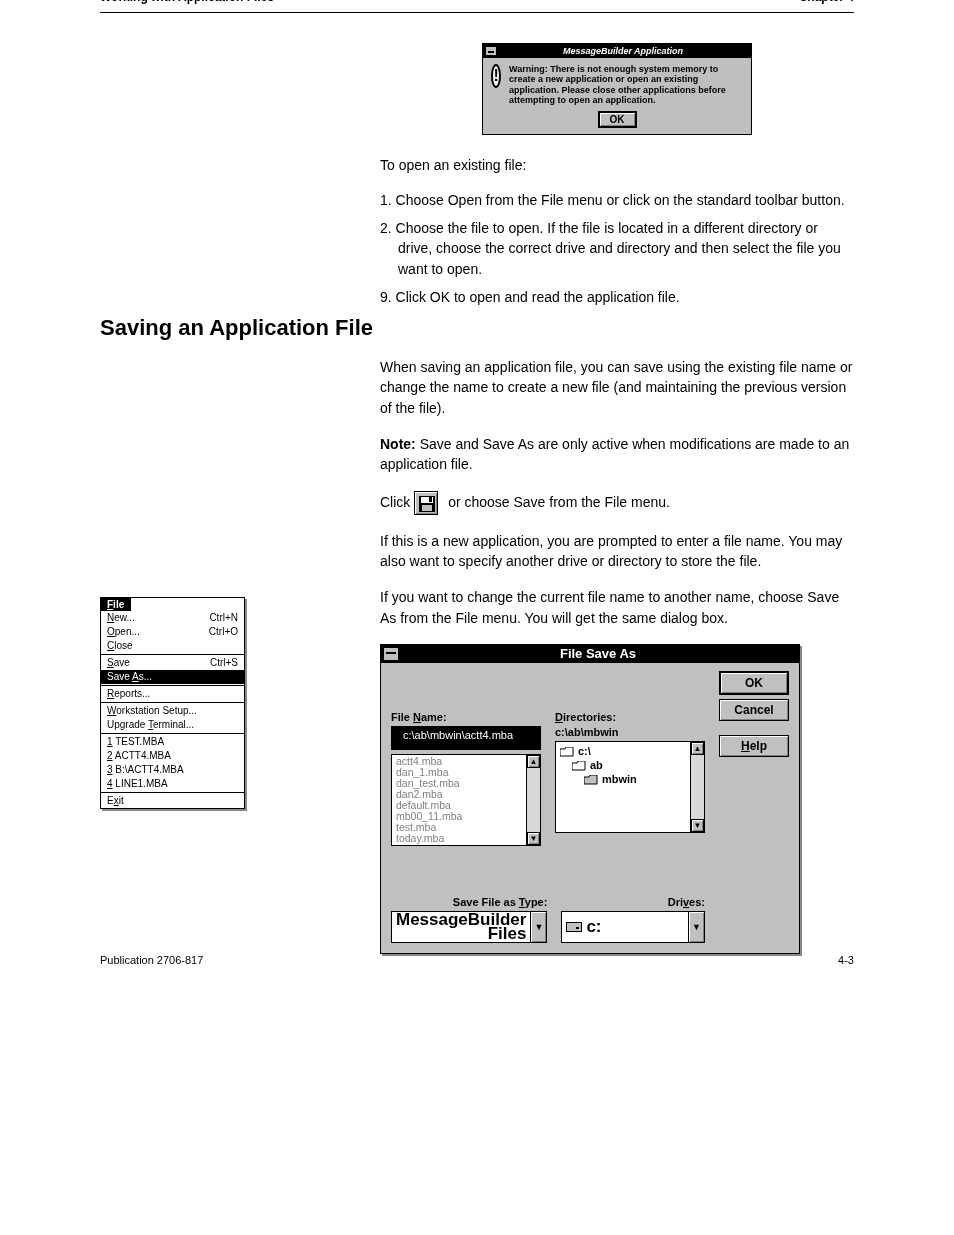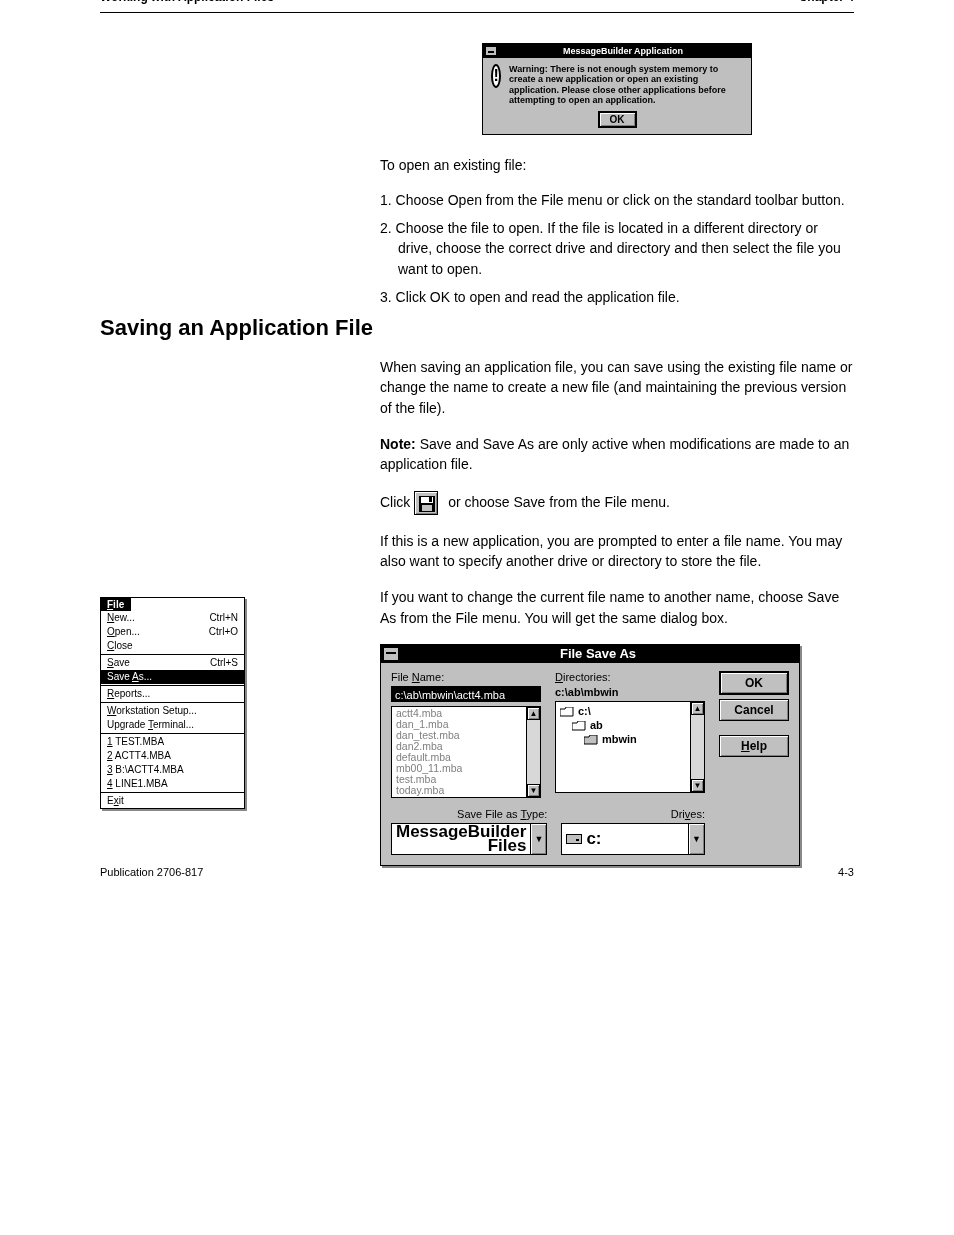--- a/index.html
+++ b/index.html
@@ -71,20 +71,21 @@
     font-size: 9px;
   }
   .warn-title {
     background: #000;
     color: #fff;
     font-weight: bold;
     display: flex;
     align-items: center;
     height: 14px;
     padding: 0 2px;
+    font-style: italic;
   }
   .sys-box {
     width: 12px; height: 10px; background:#c0c0c0;
     border:1px solid #000; display:inline-block;
     position: relative;
   }
   .sys-box::after{
     content:""; position:absolute; left:2px; right:2px; top:4px;
     border-top:2px solid #000;
   }
@@ -155,24 +156,24 @@
     background:#000; color:#fff; display:flex; align-items:center;
     height:18px; padding:0 2px;
   }
   .saveas .titlebar .sys-box{ width:16px;height:14px;}
   .saveas .title-text{ flex:1; text-align:center; font-weight:bold; font-size:13px;}
   .saveas-body {
     display:flex; padding:8px 10px 10px 10px; gap:14px;
   }
   .col { flex:1; }
   .col.buttons { flex:0 0 70px; display:flex; flex-direction:column; gap:4px;}
-  .field-label { font-weight:normal; margin-bottom:3px;}
+  .field-label { font-weight:bold; margin-bottom:3px;margin-top:40px;}
   .text-input {
-    background:#fff; border:1px solid #000; padding:1px 3px;
-    font-size:11px; height:16px; line-height:14px;
+    background:#fff; border:1px solid #000; padding:1px 11px;
+    font-size:11px; height:24px; line-height:14px;
     color:#fff; background:#000;
   }
   .listbox {
     background:#fff; border:1px solid #000; height:92px;
     display:flex; margin-top:4px;
   }
   .listbox .items{ flex:1; padding:1px 4px; color:#808080; font-size:10.5px; line-height:11px; overflow:hidden;}
   .listbox .scrollbar, .dirbox .scrollbar{
     width:14px; border-left:1px solid #000; background:#c0c0c0;
     display:flex; flex-direction:column;
@@ -252,21 +253,21 @@
       <div class="warn-ok-row">
         <span class="btn3d thick">OK</span>
       </div>
     </div>
 
     <p class="sub">To open an existing file:</p>
   </div>
 
   <p class="indent-numbered"><span>1. Choose Open from the File menu or click on the standard toolbar button.</span></p>
   <p class="indent-numbered"><span>2. Choose the file to open. If the file is located in a different directory or drive, choose the correct drive and directory and then select the file you want to open.</span></p>
-  <p class="indent-numbered"><span>3. Click OK to open and read the application file.</span></p>
+  <p class="indent-numbered"><span>9. Click OK to open and read the application file.</span></p>
 
   <div class="section-head">Saving an Application File</div>
 
   <div class="body-col">
     <p class="body-text">When saving an application file, you can save using the existing file name or change the name to create a new file (and maintaining the previous version of the file).</p>
     <p class="body-text"><b>Note: </b><span>Save and Save As are only active when modifications are made to an application file.</span></p>
     <p class="body-text">
       <span>Click </span>
       <span class="floppy-icon">
         <svg width="18" height="18" viewBox="0 0 18 18">

